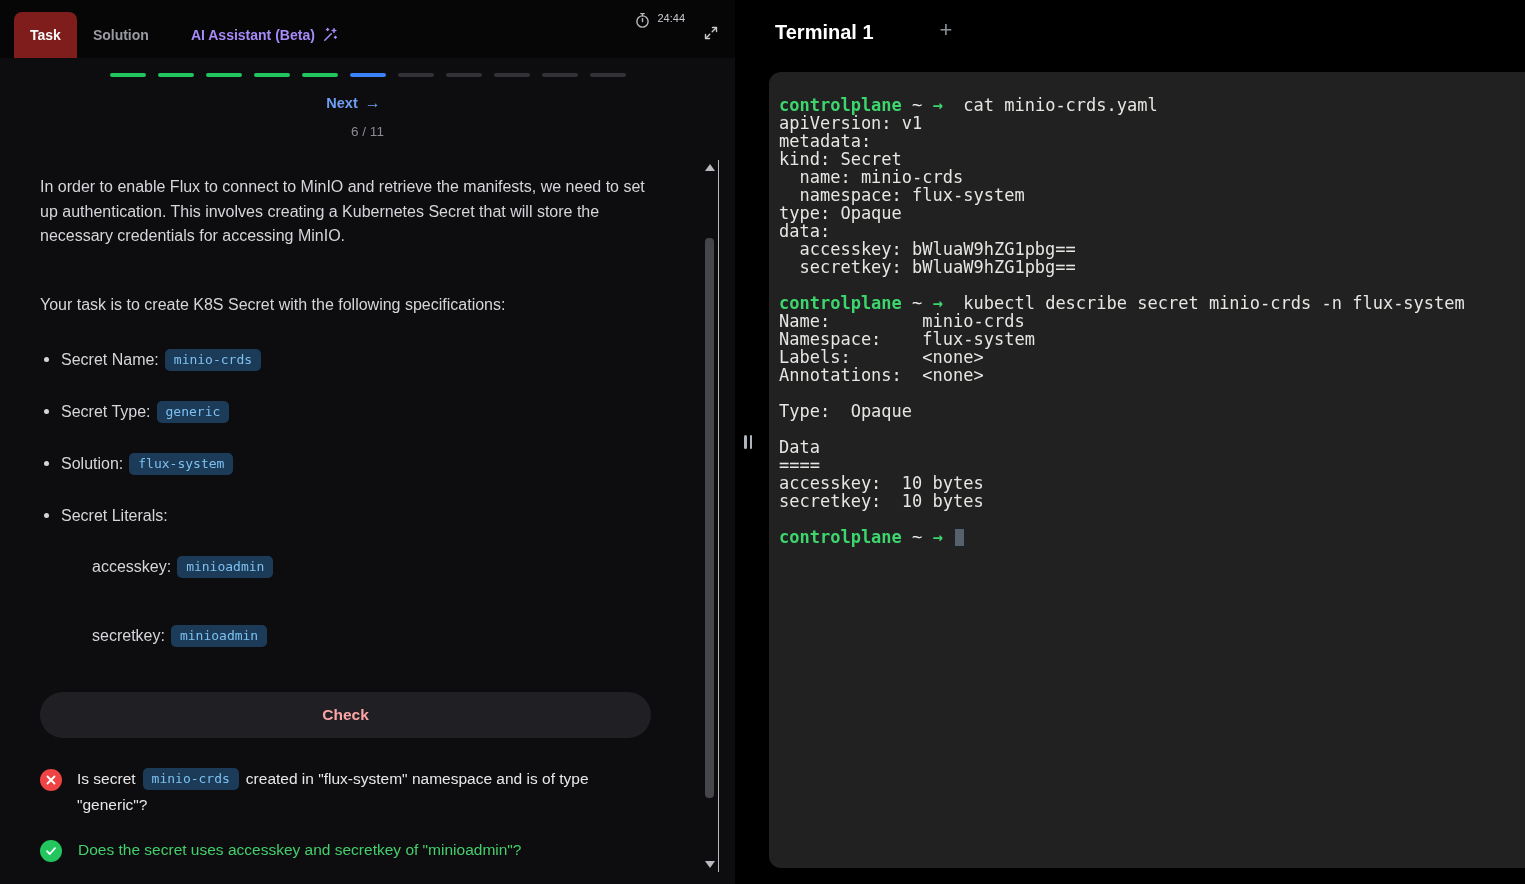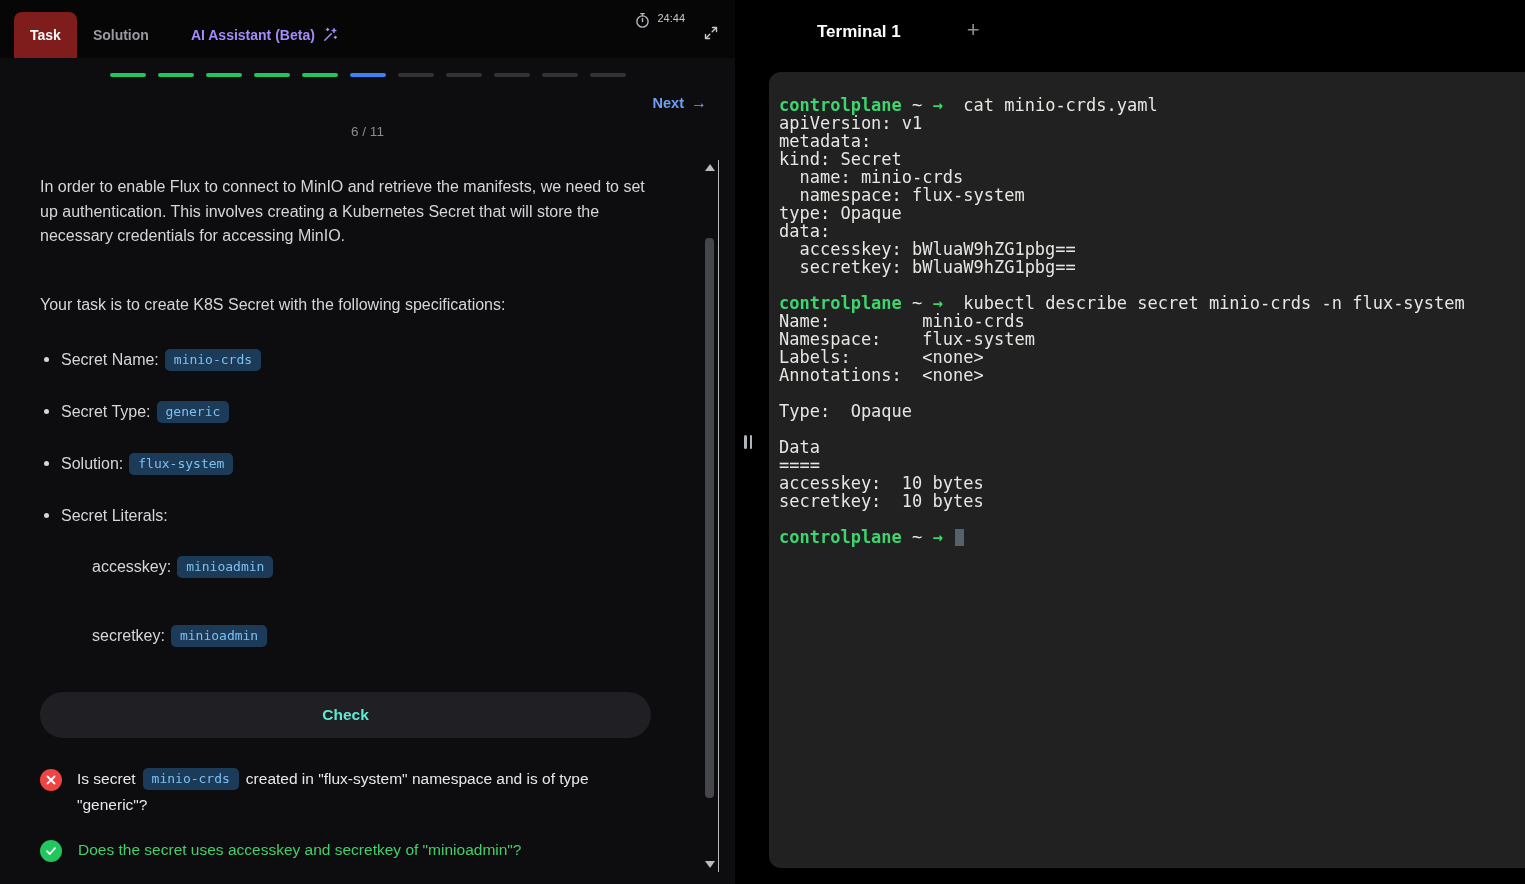--- a/index.html
+++ b/index.html
@@ -51,21 +51,21 @@
     background: #0d0d0f; min-height: 0;
   }
   .progress-row {
     display: flex; gap: 12px; justify-content: center;
     margin-top: 15px; flex: none;
   }
   .seg { width: 36px; height: 4px; border-radius: 2px; background: var(--progress-todo, #323236); }
   .seg.done { background: var(--progress-done, #22c55e); }
   .seg.current { background: var(--progress-current, #3b82f6); }
 
-  .next-row { display: flex; justify-content: flex-end; padding-right: 28px; margin-top: 18px; flex: none; }
+  .next-row { display: flex; justify-content: center; padding-right: 28px; margin-top: 18px; flex: none; }
   .next-btn {
     background: none; border: none; cursor: pointer;
     color: var(--accent-blue, #6e9ff5);
     font-size: 14.5px; font-weight: 600;
     display: flex; align-items: center; gap: 7px;
     font-family: inherit;
   }
   .next-btn .arrow-glyph { font-size: 16px; line-height: 1; }
 
   .page-indicator {
@@ -102,21 +102,21 @@
     position: relative; top: -1px;
     white-space: nowrap;
   }
   .literals { margin-left: 52px; margin-top: 25px; }
   .literal-row { font-size: 16px; color: #d6d6da; margin-bottom: 43px; line-height: 25px; }
 
   .check-btn {
     display: block; width: 100%; height: 46px;
     margin-top: 12px;
     border: none; border-radius: 23px;
-    background: #202024; color: #5eead4;
+    background: #202024; color: #fca5a5;
     font-size: 15.5px; font-weight: 600;
     font-family: inherit; cursor: pointer;
   }
 
   .result-row { display: flex; gap: 15px; align-items: flex-start; margin-top: 28px; }
   .result-row + .result-row { margin-top: 20px; gap: 16px; }
   .icon-circle {
     width: 22px; height: 22px; border-radius: 50%;
     flex: none; display: grid; place-items: center; margin-top: 3px;
   }
@@ -141,22 +141,22 @@
     width: 26px; flex: none; background: #000;
     display: flex; align-items: center; justify-content: center; gap: 3px;
     cursor: col-resize;
   }
   .grip { width: 2.5px; height: 14px; background: #aeb4bc; border-radius: 2px; }
 
   
   .right-panel { flex: 1; min-width: 0; display: flex; flex-direction: column; background: #000; }
   .term-tabbar { height: 64px; flex: none; display: flex; align-items: center; padding-left: 10px; }
   .term-tab {
-    color: #fff; font-size: 17px; font-weight: 600;
-    padding: 8px 4px; cursor: pointer; white-space: nowrap; margin-left: 42px;
+    color: #fff; font-size: 20px; font-weight: 600;
+    padding: 8px 4px; cursor: pointer; white-space: nowrap;
   }
   .add-tab-btn {
     background: none; border: none; cursor: pointer;
     color: #8b8f98; font-size: 22px; line-height: 1;
     margin-left: 56px; padding: 0 6px 4px 6px; font-family: inherit;
   }
   .terminal {
     flex: 1; min-height: 0;
     margin: 8px -14px 16px 8px;
     background: var(--terminal-bg, #212121);

